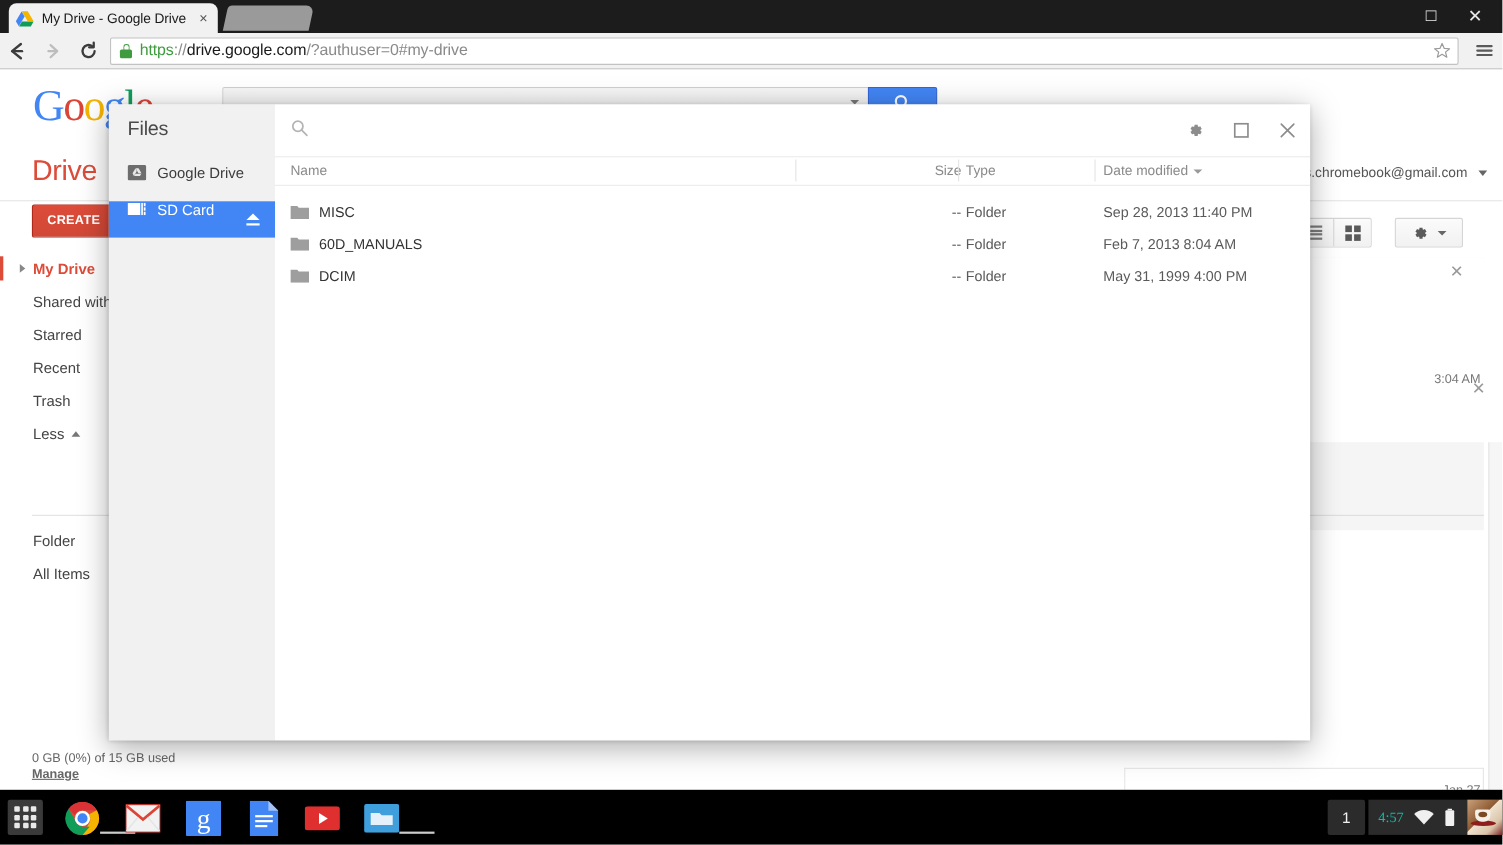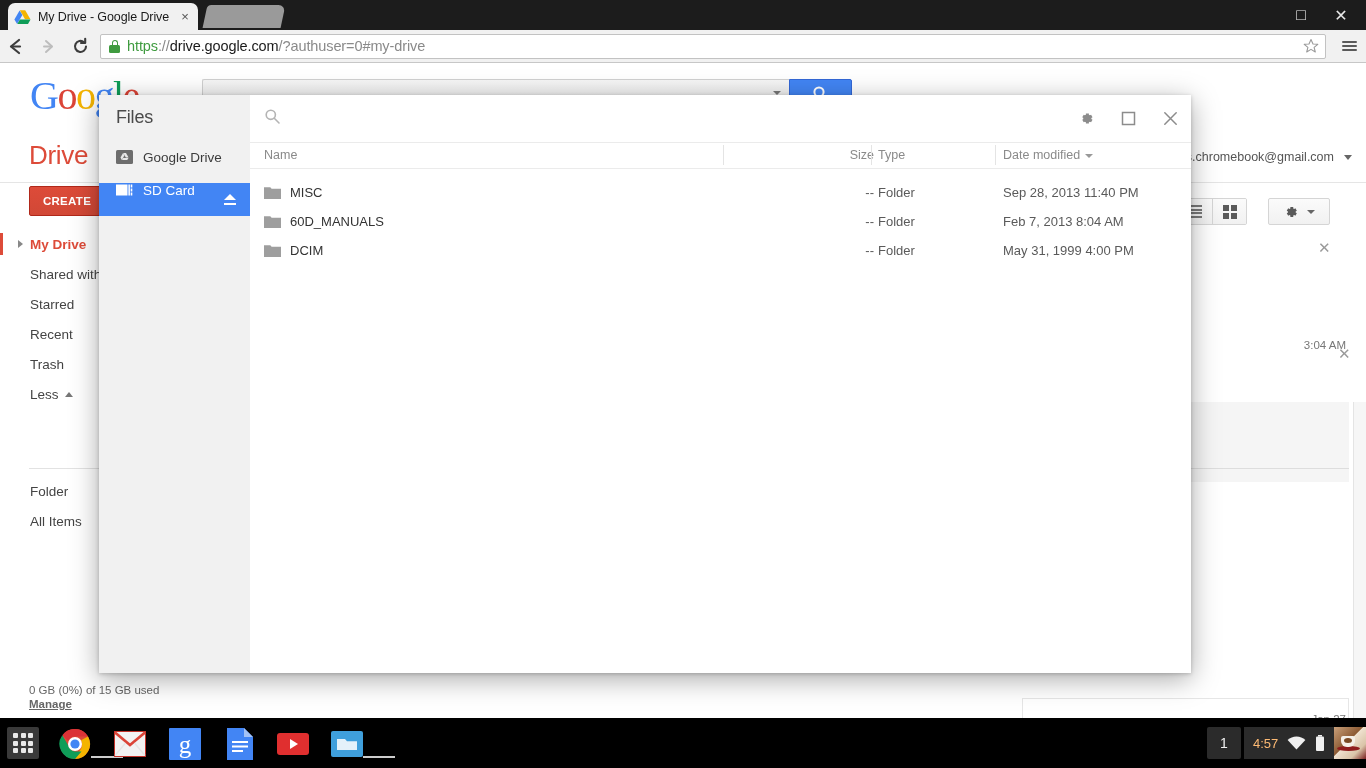--- a/index.html
+++ b/index.html
@@ -338,21 +338,21 @@
   }
   .tray-badge {
     position: absolute; right: 125px; top: 9px; width: 34px; height: 32px;
     background: #2b2b2b; border-radius: 2px; color: #f0f0f0; font-size: 14px;
     display: flex; align-items: center; justify-content: center; cursor: pointer;
   }
   .tray {
     position: absolute; right: 0; top: 9px; height: 32px; width: 122px;
     background: #2b2b2b; display: flex; align-items: center; cursor: pointer;
   }
-  .tray-time { font-size: 13px; color: #fdba74; margin-left: 9px; }
+  .tray-time { font-size: 13px; color: #14b8a6; margin-left: 9px; font-family: Liberation Serif, serif; }
   .tray-icon { margin-left: 9px; flex: 0 0 auto; line-height: 0; }
   .tray-avatar {
     position: absolute; right: 0; top: 0; width: 32px; height: 32px;
     background: linear-gradient(135deg,#c9a07a 0%,#8c5a33 45%,#f0e2d0 46%,#d9c4a8 75%,#7a2020 100%);
     overflow: hidden;
   }
   .cup {
     position: absolute; left: 7px; top: 9px; width: 14px; height: 11px;
     background: #f4efe7; border-radius: 2px 2px 6px 6px;
   }

